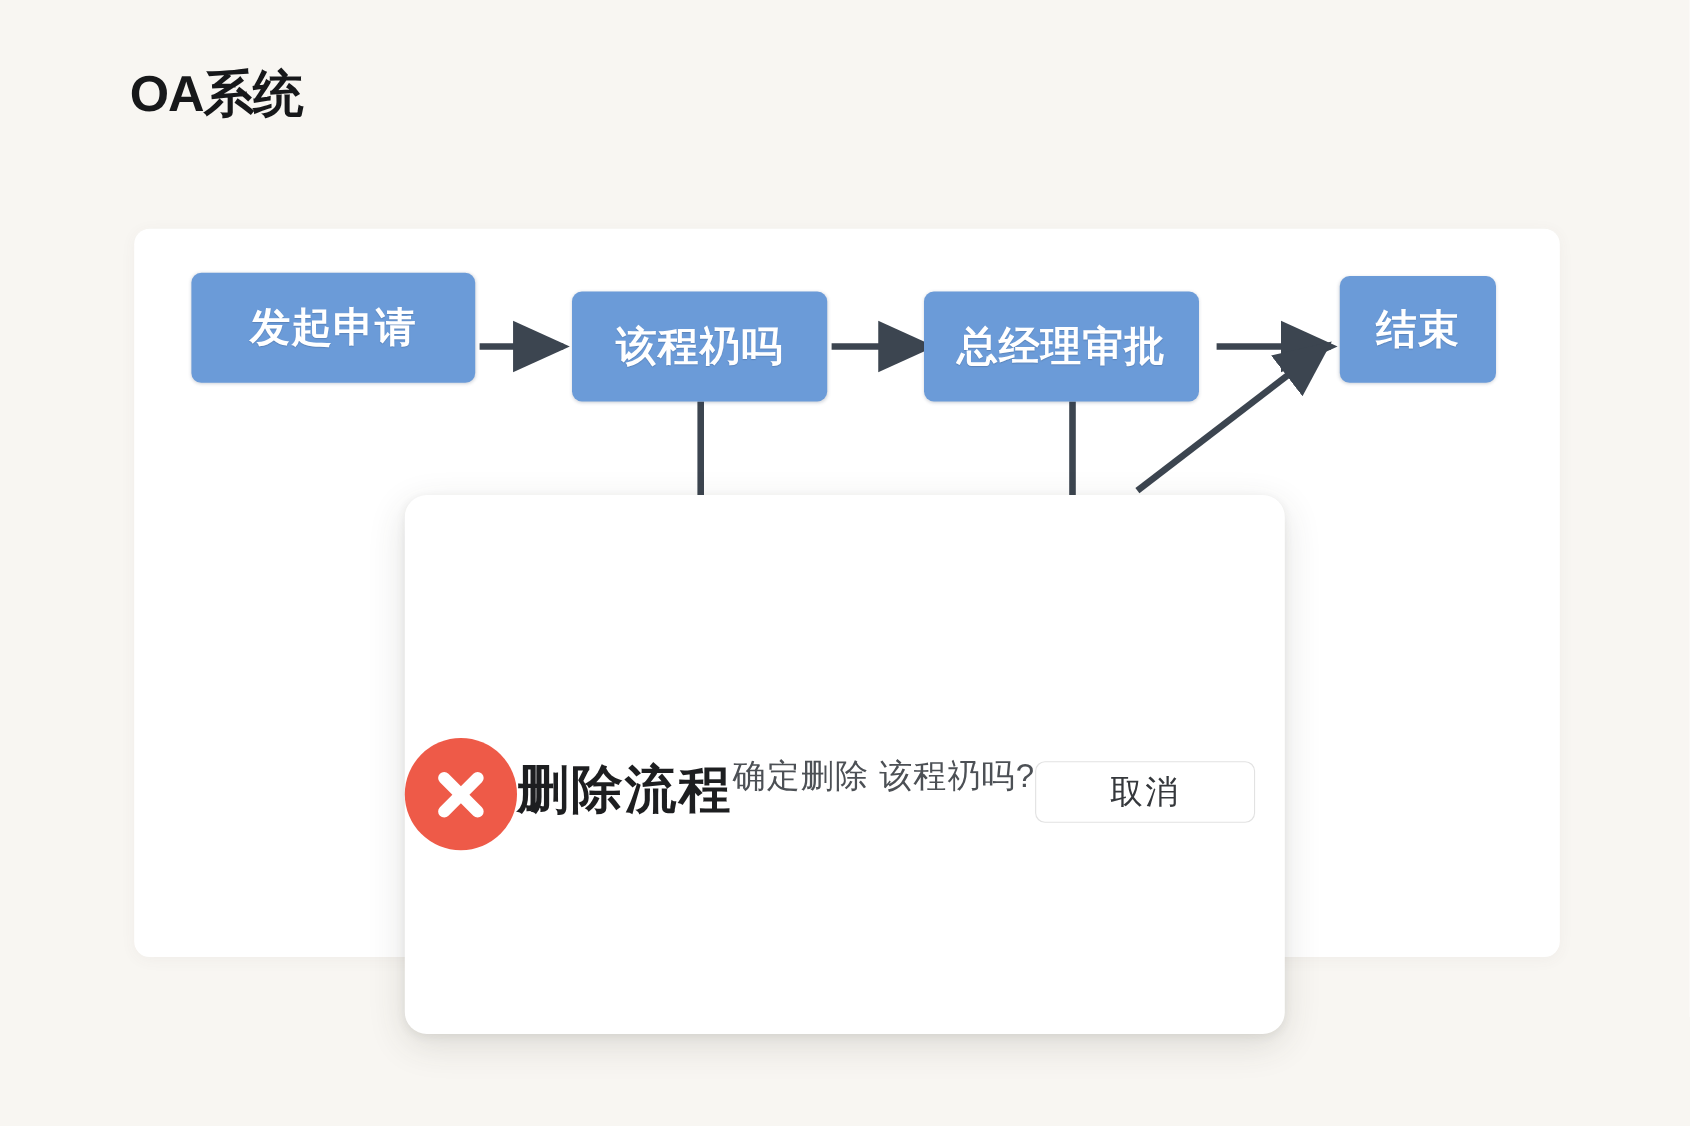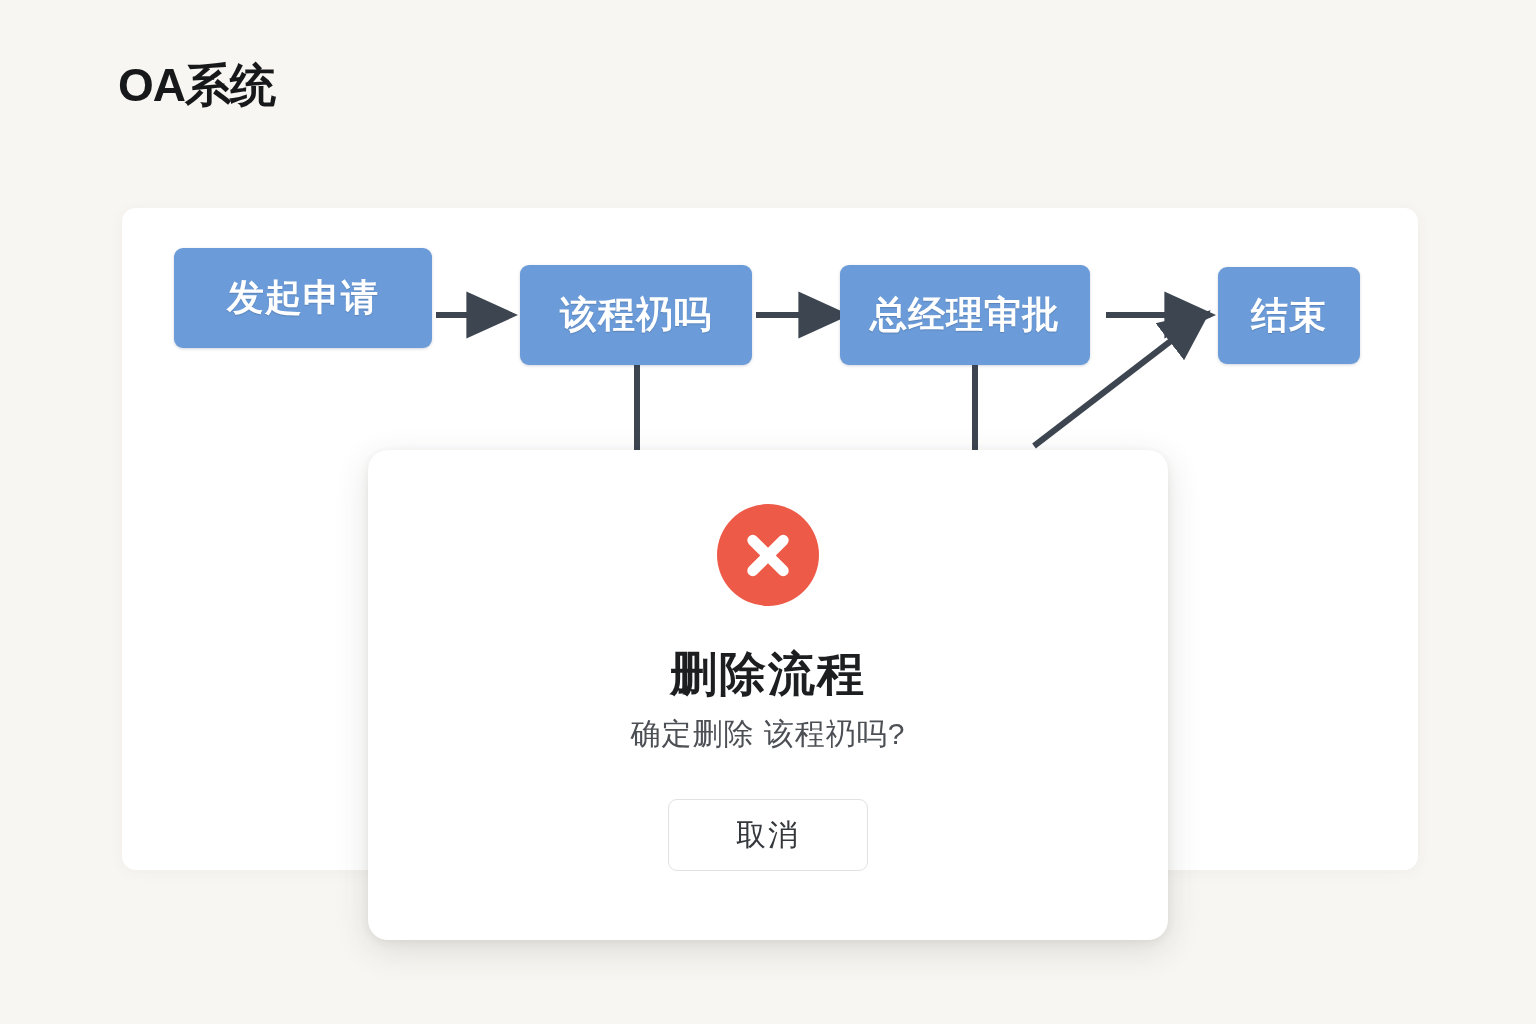--- a/index.html
+++ b/index.html
@@ -62,35 +62,35 @@
     font-weight: 700;
     letter-spacing: 1px;
     box-shadow: 0 1px 3px rgba(40, 60, 90, 0.22);
     text-shadow: 0 1px 1px rgba(60, 90, 130, 0.35);
     white-space: nowrap;
   }
 
   #node-0 { left: 174px;  top: 248px; width: 258px; height: 100px; }
   #node-1 { left: 520px;  top: 265px; width: 232px; height: 100px; }
   #node-2 { left: 840px;  top: 265px; width: 250px; height: 100px; }
-  #node-3 { left: 1218px; top: 267px; width: 142px; height: 97px;  }
+  #node-3 { left: 1218px; top: 251px; width: 142px; height: 97px;  }
 
   
   #delete-dialog {
     position: absolute;
     left: 368px;
     top: 450px;
     width: 800px;
     height: 490px;
     background: #ffffff;
     border-radius: 20px;
     box-shadow: 0 10px 34px rgba(60, 58, 52, 0.14),
                 0 2px 8px rgba(60, 58, 52, 0.08);
     display: flex;
-    flex-direction: column;
+    flex-direction: row;
     align-items: center;
   }
 
   #dialog-icon {
     margin-top: 54px;
     width: 102px;
     height: 102px;
     border-radius: 50%;
     background: #ee5a48;
     display: flex;
@@ -139,21 +139,21 @@
     border-radius: 9px;
     display: flex;
     align-items: center;
     justify-content: center;
     letter-spacing: 2px;
     cursor: pointer;
     box-sizing: border-box;
   }
   #cancel-button {
     width: 200px;
-    height: 72px;
+    height: 56px;
     background: #ffffff;
     border: 1.5px solid #e2e2e2;
     color: #35383c;
     font-weight: 400;
   }
   #delete-button {
     width: 200px;
     height: 72px;
     background: #636e7d;
     border: none;

